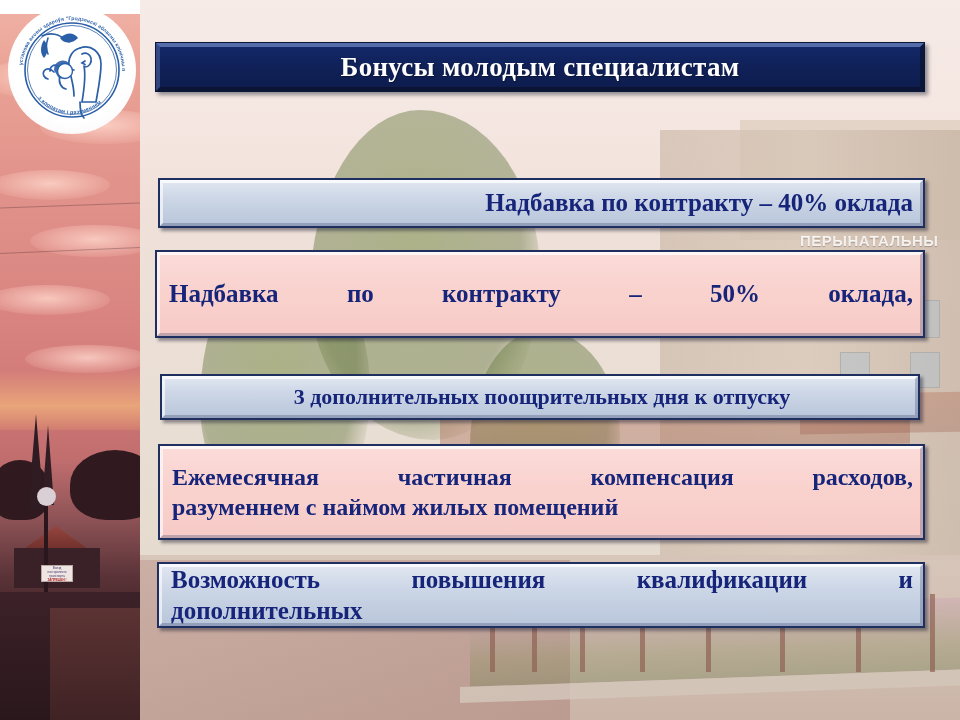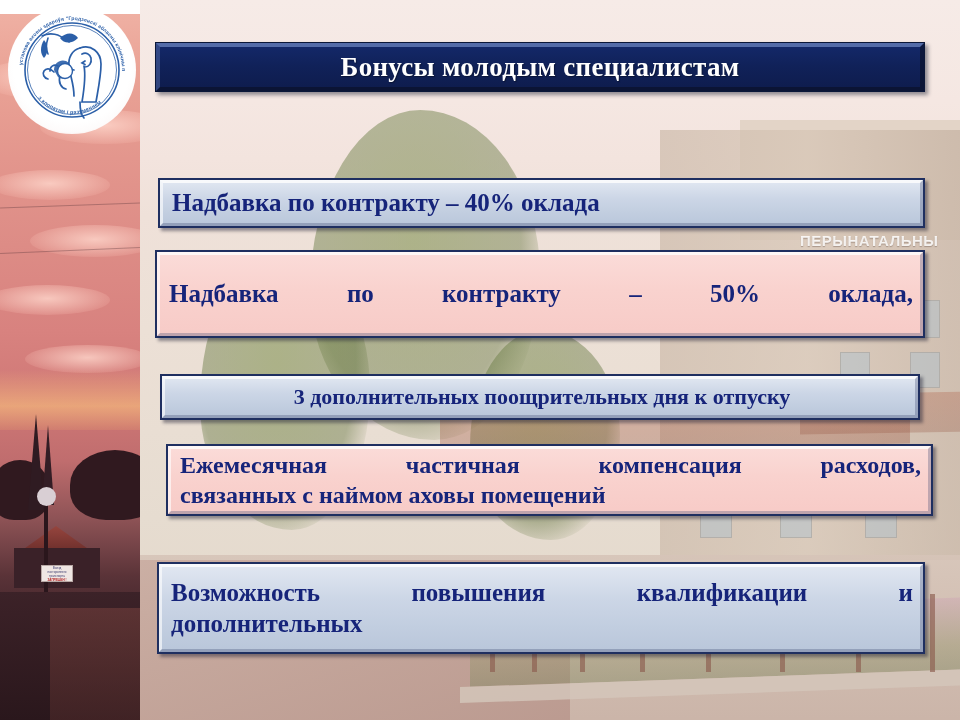--- a/index.html
+++ b/index.html
@@ -372,24 +372,24 @@
     font-weight: bold;
     letter-spacing: .3px;
     font-family: "Liberation Serif", "DejaVu Serif", serif;
     text-shadow: 1px 1px 1px rgba(0,0,0,.35);
   }
 
   
   #box1 { left: 158px; top: 178px;  width: 767px; height: 50px; }
   #box2 { left: 155px; top: 250px;  width: 770px; height: 88px; }
   #box3 { left: 160px; top: 374px;  width: 760px; height: 46px; }
-  #box4 { left: 158px; top: 444px;  width: 767px; height: 72px; margin-left: 8px; }
-  #box5 { left: 157px; top: 562px;  width: 768px; height: 92px; }
-
-  #box1 .inner { font-size: 25px; }
+  #box4 { left: 158px; top: 444px;  width: 767px; height: 96px; }
+  #box5 { left: 157px; top: 562px;  width: 768px; height: 66px; }
+
+  #box1 .inner { font-size: 25px; text-align: right; }
   #box2 .inner { font-size: 25px; text-align: justify; text-align-last: left; }
   #box3 .inner { font-size: 22px; padding-left: 14px; text-align: center; }
   #box4 .inner { font-size: 24px; text-align: justify; text-align-last: left; }
   #box5 .inner { font-size: 25px; text-align: justify; text-align-last: left; }
 
   .line { display: block; }
   .line.just {
     text-align: justify;
     text-align-last: justify;
   }
@@ -535,21 +535,21 @@
 
   <div id="box3" class="box blue bevel">
     <div class="inner">
       <span class="line">3 дополнительных поощрительных дня к отпуску</span>
     </div>
   </div>
 
   <div id="box4" class="box pink bevel">
     <div class="inner">
       <span class="line just">Ежемесячная частичная компенсация расходов,</span>
-      <span class="line">связанных с наймом аховы помещений</span>
+      <span class="line">разуменнем с наймом жилых помещений</span>
     </div>
   </div>
 
   <div id="box5" class="box blue bevel">
     <div class="inner">
       <span class="line just">Возможность повышения квалификации и</span>
       <span class="line">дополнительных</span>
     </div>
   </div>
 

